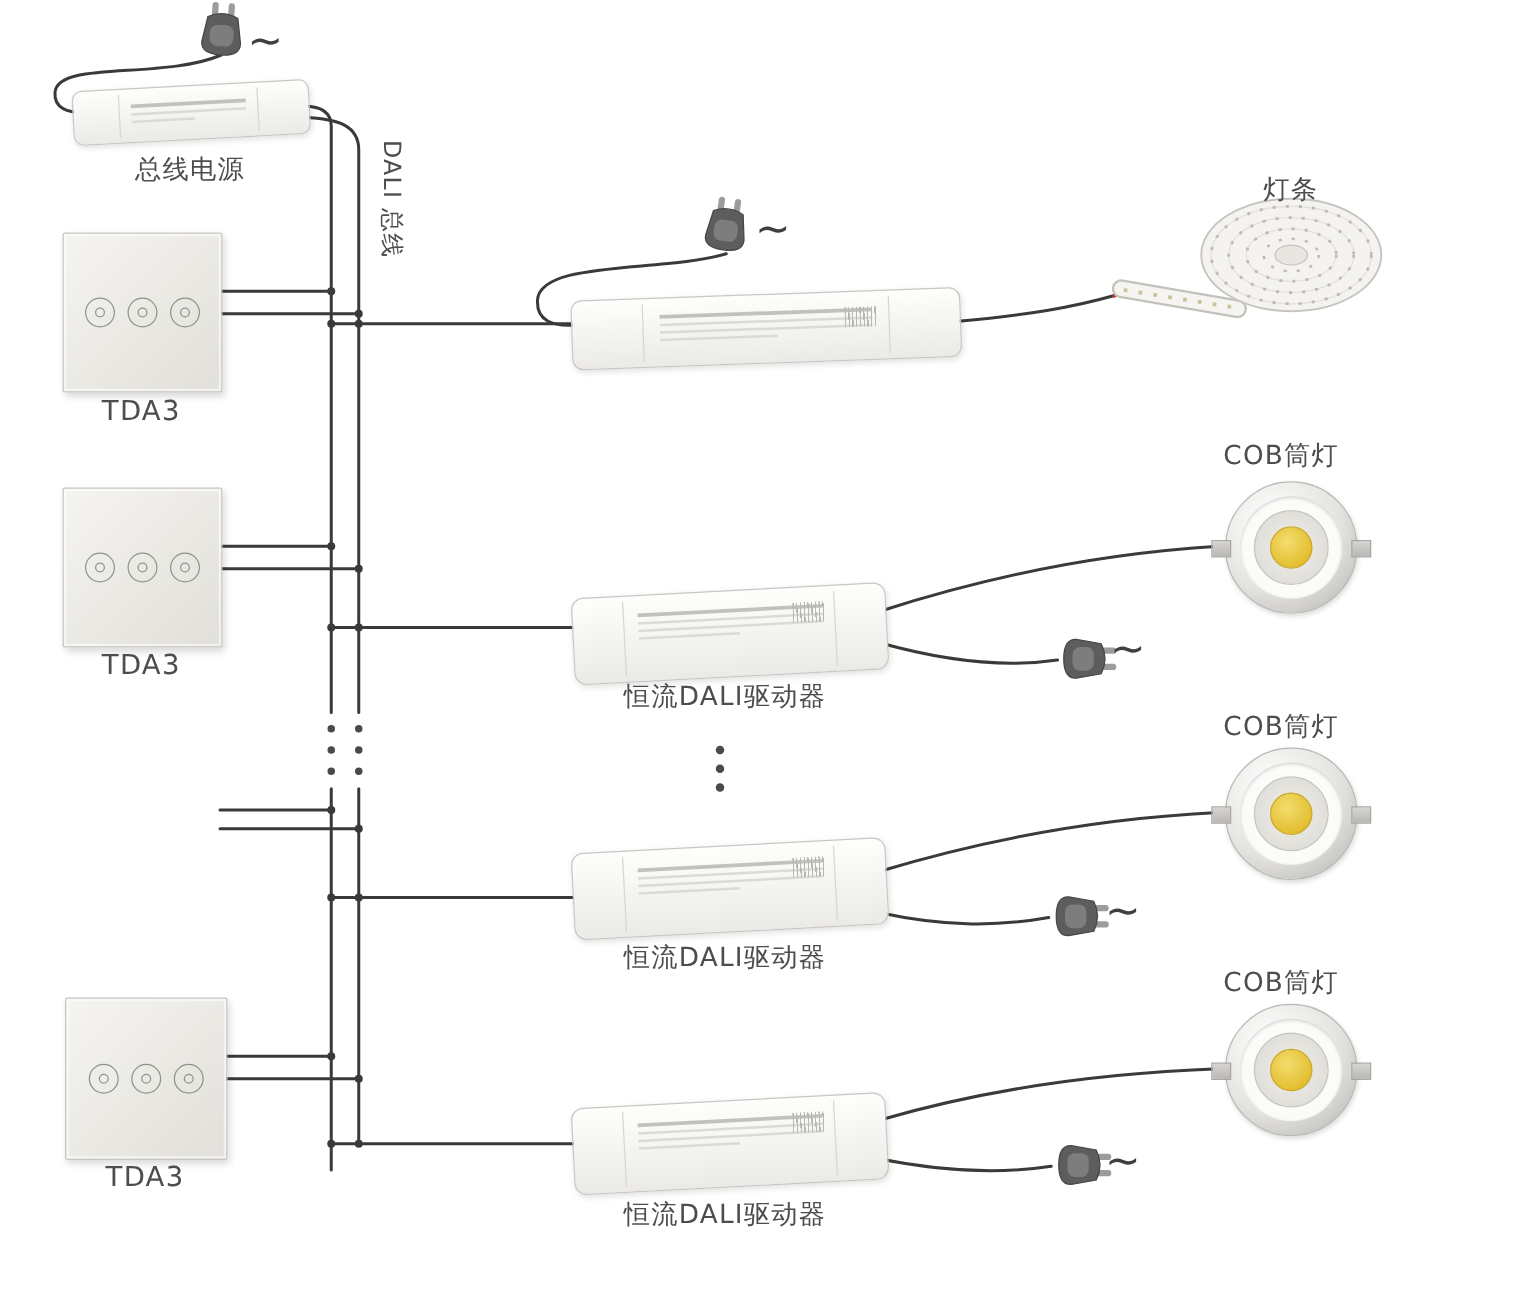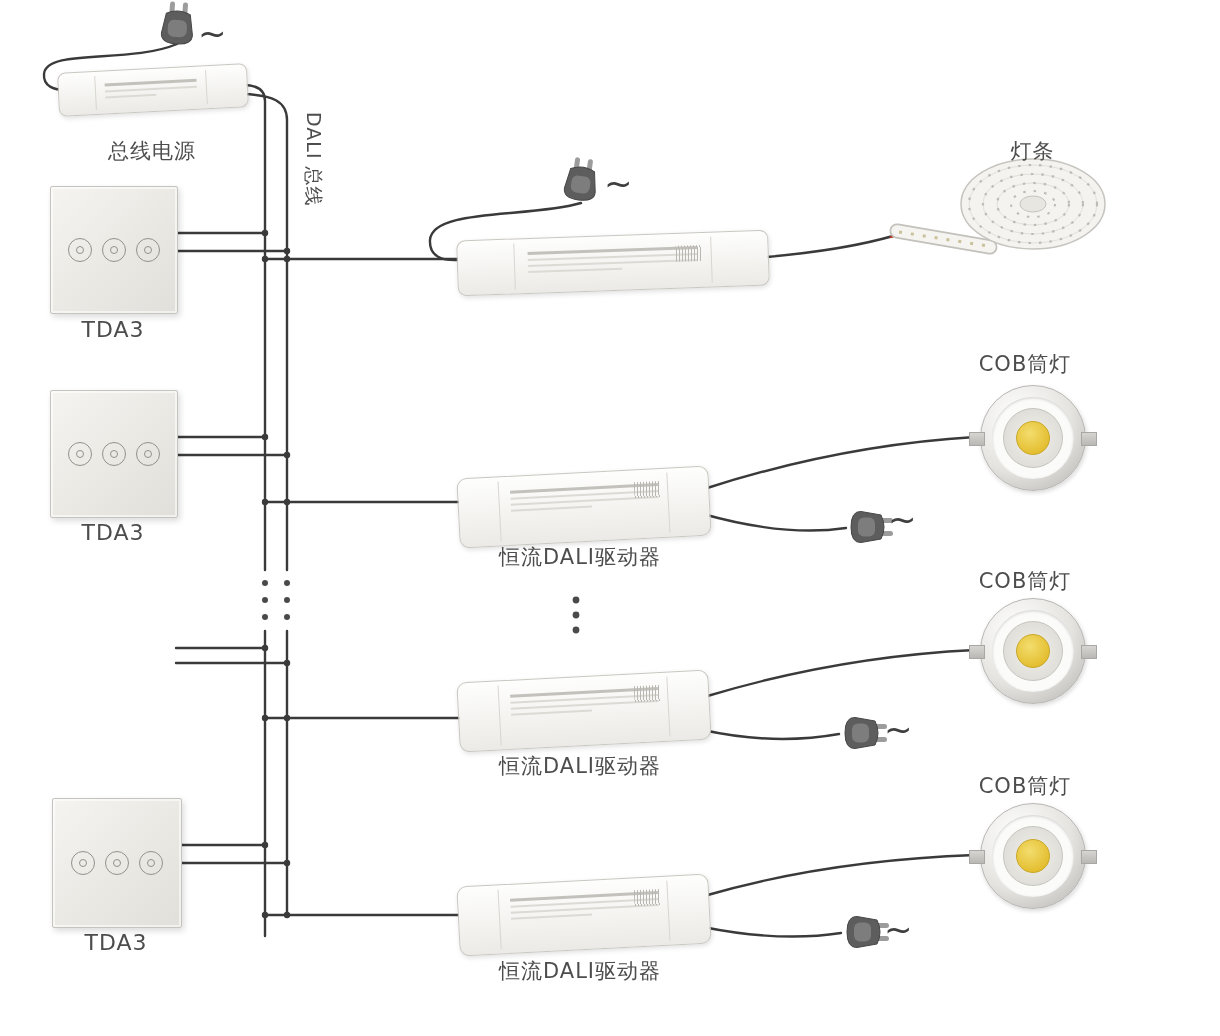--- a/index.html
+++ b/index.html
@@ -159,21 +159,21 @@
 
   <div class="dev unit psu" style="left:58px; top:68px;">
     <div class="seam" style="left:36px;"></div>
     <div class="seam" style="right:40px;"></div>
     <div class="print" style="left:46px; top:8px; right:50px;">
       <div class="ln dark"></div>
       <div class="ln"></div>
       <div class="ln short"></div>
     </div>
   </div>
-  <div class="lbl" style="left:57px; top:137px; width:190px;">总线电源</div>
+  <div class="lbl" style="left:57px; top:121px; width:190px;">总线电源</div>
   <div class="ac" style="left:198px; top:16px;">~</div>
 
   <div class="vlabel">DALI 总线</div>
 
   <div class="dev panel" style="left:50px; top:186px;">
     <div class="btn"></div>
     <div class="btn"></div>
     <div class="btn"></div>
   </div>
   <div class="lbl" style="left:50px; top:317px; width:126px; font-size:22px;">TDA3</div>

